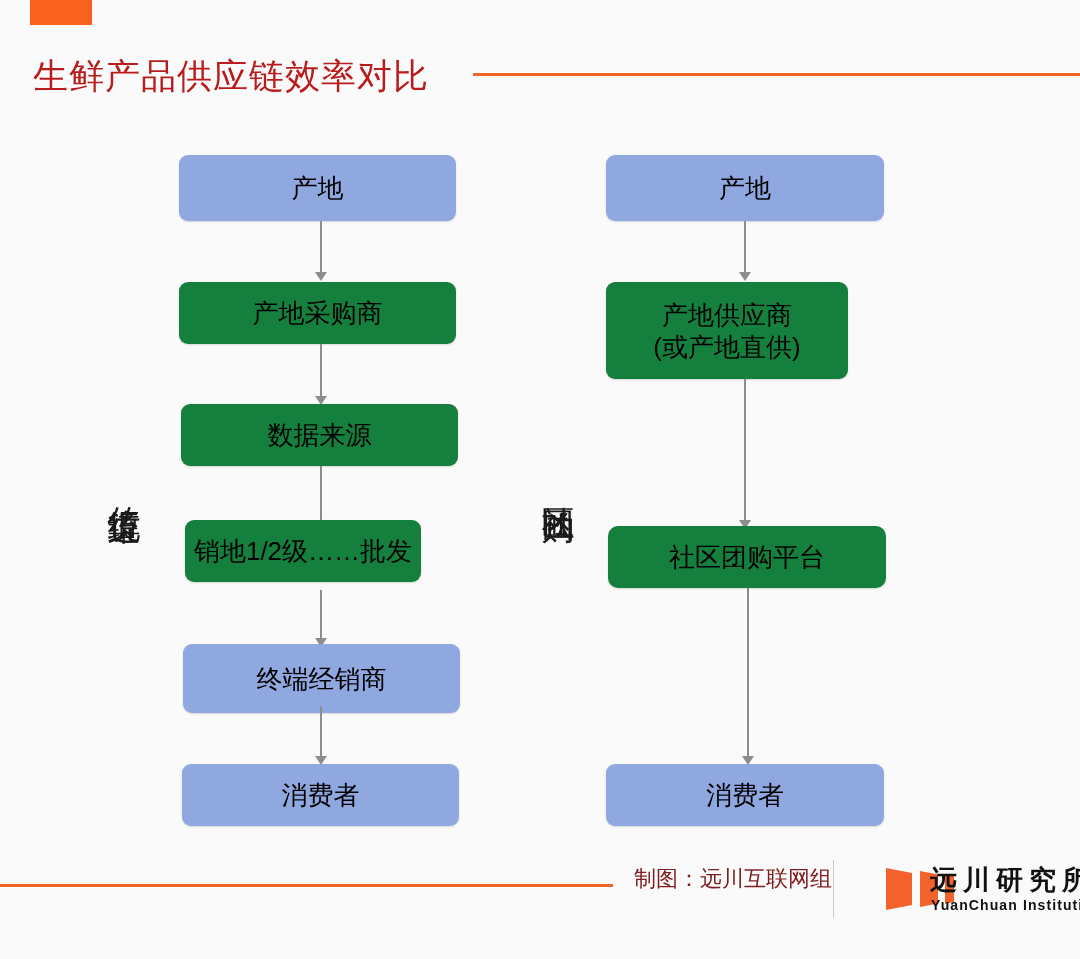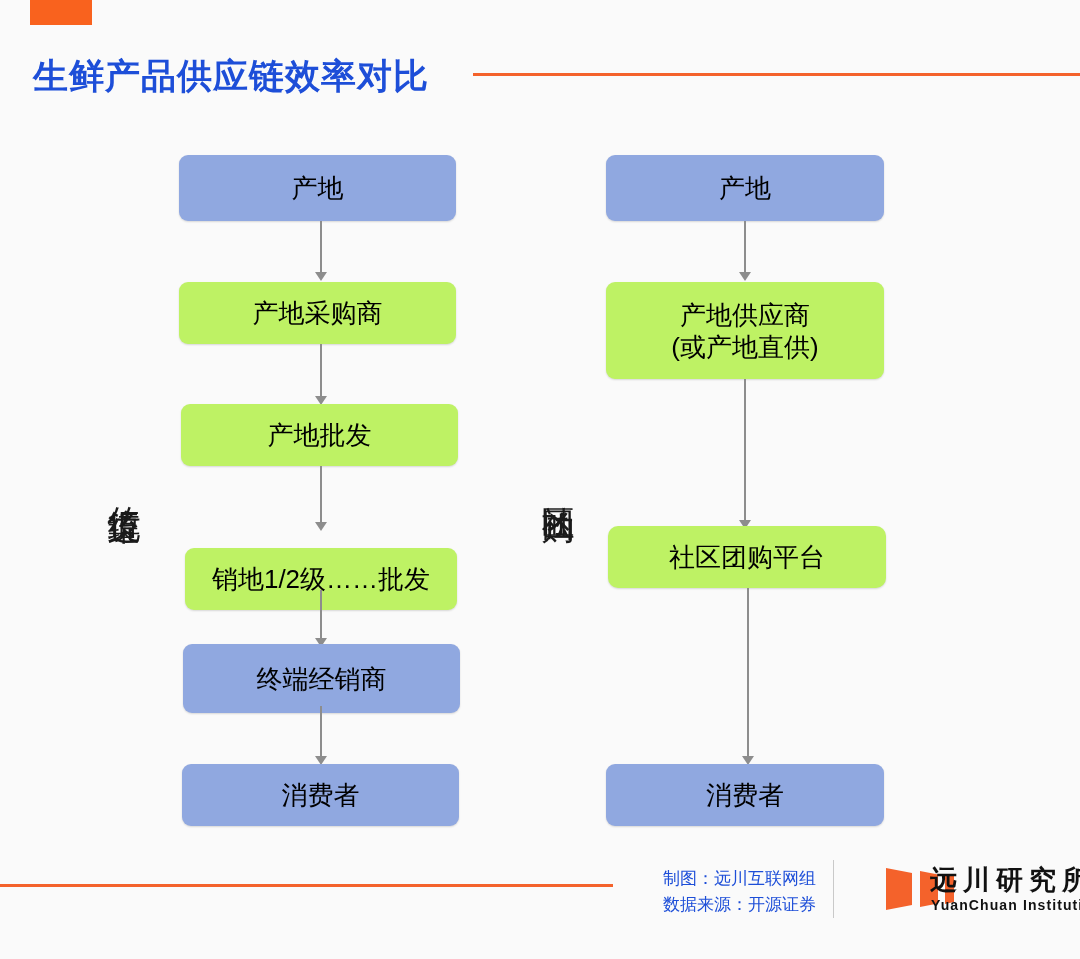--- a/index.html
+++ b/index.html
@@ -24,24 +24,24 @@
     width: 62px;
     height: 25px;
     background: #f9621e;
   }
   .page-title {
     position: absolute;
     left: 33px;
     top: 54px;
     font-size: 35px;
     line-height: 44px;
-    color: #1d4ed8;
+    color: #b91c1c;
     letter-spacing: 1px;
     white-space: nowrap;
-    font-weight: 700;
+    font-weight: 400;
   }
   .title-rule {
     position: absolute;
     left: 473px;
     top: 73px;
     width: 607px;
     height: 3px;
     background: #f4622b;
   }
 
@@ -62,21 +62,21 @@
     text-align: center;
     color: #000000;
     font-size: 26px;
     line-height: 32px;
     box-sizing: border-box;
     box-shadow: 0 1px 2px rgba(0,0,0,0.14);
     white-space: pre-line;
     padding: 0 6px;
   }
   .node.blue  { background: #90a8e0; }
-  .node.amber { background: #bef264; }
+  .node.amber { background: #15803d; }
 
   .connector {
     position: absolute;
     width: 2px;
     background: #8d8d8d;
   }
   .arrowhead {
     position: absolute;
     width: 0;
     height: 0;
@@ -104,22 +104,22 @@
     width: 613px;
     height: 3px;
     background: #f4622b;
   }
   .credits {
     position: absolute;
     left: 634px;
     top: 866px;
     text-align: right;
     width: 182px;
-    color: #1d4ed8;
-    font-size: 17px;
+    color: #7f1d1d;
+    font-size: 22px;
     line-height: 26px;
   }
   .credits div { white-space: nowrap; }
   .footer-divider {
     position: absolute;
     left: 833px;
     top: 860px;
     width: 1px;
     height: 58px;
     background: #c9c9c9;
@@ -172,61 +172,60 @@
   <div class="node blue" style="left:179px; top:155px; width:277px; height:66px;">产地</div>
 
   <div class="connector" style="left:320px; top:221px; height:55px;"></div>
   <div class="arrowhead" style="left:315px; top:272px;"></div>
 
   <div class="node amber" style="left:179px; top:282px; width:277px; height:62px;">产地采购商</div>
 
   <div class="connector" style="left:320px; top:344px; height:56px;"></div>
   <div class="arrowhead" style="left:315px; top:396px;"></div>
 
-  <div class="node amber" style="left:181px; top:404px; width:277px; height:62px;">产地批发</div>
+  <div class="node amber" style="left:181px; top:404px; width:277px; height:62px;">数据来源</div>
 
   <div class="connector" style="left:320px; top:466px; height:60px;"></div>
   <div class="arrowhead" style="left:315px; top:522px;"></div>
 
-  <div class="node amber" style="left:185px; top:548px; width:272px; height:62px;">销地1/2级……批发</div>
+  <div class="node amber" style="left:185px; top:520px; width:236px; height:62px;">销地1/2级……批发</div>
 
   <div class="connector" style="left:320px; top:590px; height:52px;"></div>
   <div class="arrowhead" style="left:315px; top:638px;"></div>
 
   <div class="node blue" style="left:183px; top:644px; width:277px; height:69px;">终端经销商</div>
 
   <div class="connector" style="left:320px; top:706px; height:54px;"></div>
   <div class="arrowhead" style="left:315px; top:756px;"></div>
 
   <div class="node blue" style="left:182px; top:764px; width:277px; height:62px;">消费者</div>
 
   <div class="node blue" style="left:606px; top:155px; width:278px; height:66px;">产地</div>
 
   <div class="connector" style="left:744px; top:221px; height:55px;"></div>
   <div class="arrowhead" style="left:739px; top:272px;"></div>
 
-  <div class="node amber" style="left:606px; top:282px; width:278px; height:97px;">产地供应商
+  <div class="node amber" style="left:606px; top:282px; width:242px; height:97px;">产地供应商
 (或产地直供)</div>
 
   <div class="connector" style="left:744px; top:379px; height:145px;"></div>
   <div class="arrowhead" style="left:739px; top:520px;"></div>
 
   <div class="node amber" style="left:608px; top:526px; width:278px; height:62px;border-radius:10px;">社区团购平台</div>
 
   <div class="connector" style="left:747px; top:588px; height:172px;"></div>
   <div class="arrowhead" style="left:742px; top:756px;"></div>
 
   <div class="node blue" style="left:606px; top:764px; width:278px; height:62px;">消费者</div>
 </div>
 
 <div class="footer-rule"></div>
 
 <div class="credits">
   <div>制图：远川互联网组</div>
-  <div>数据来源：开源证券</div>
 </div>
 
 <div class="footer-divider"></div>
 
 <div class="logo">
   <svg width="68" height="46" viewBox="0 0 68 46">
     <polygon points="0,2 26,7 26,39 0,44" fill="#f4622b"></polygon>
     <polygon points="34,5 52,8.5 52,37.5 34,41" fill="#f4622b"></polygon>
     <polygon points="59,8 68,10 68,36 59,38" fill="#f4622b"></polygon>
   </svg>

